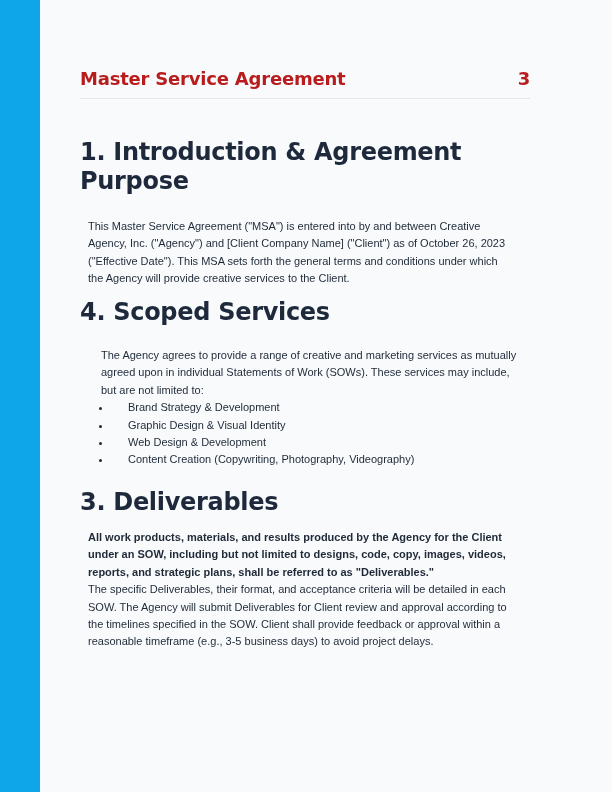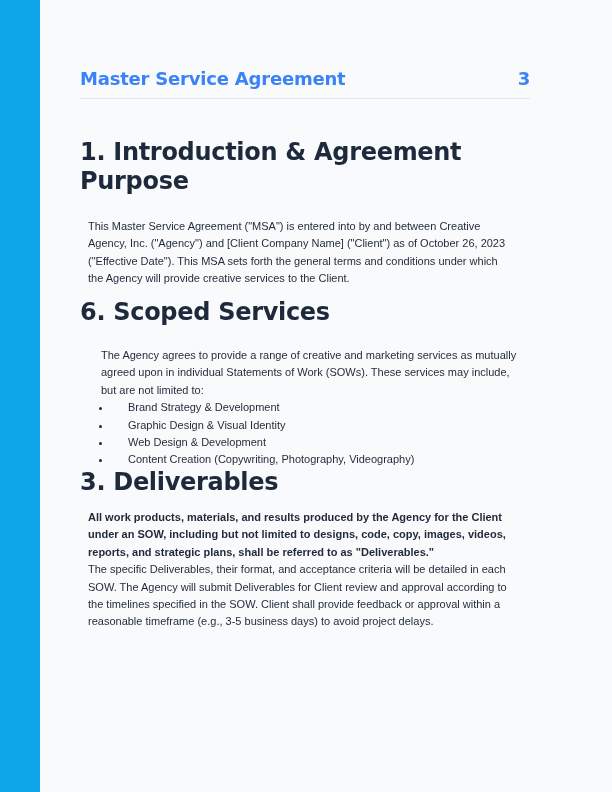--- a/index.html
+++ b/index.html
@@ -16,21 +16,21 @@
   .page {
     position: absolute; left: 80px; top: 0; width: 450px;
   }
   .header {
     position: absolute; top: 68px; left: 0; width: 450px;
     display: flex; justify-content: space-between; align-items: center;
     border-bottom: 1px solid #e5e7eb; padding-bottom: 9px;
   }
   .header-title, .header-page {
     font-family: "DejaVu Sans", sans-serif; font-weight: bold;
-    font-size: 18px; color: #3b82f6; letter-spacing: -0.2px;
+    font-size: 18px; color: #b91c1c; letter-spacing: -0.2px;
   }
   .section { position: absolute; left: 0; width: 450px; }
   h2 {
     margin: 0; font-family: "DejaVu Sans", sans-serif; font-weight: bold;
     font-size: 24px; line-height: 29px; color: #1e293b; letter-spacing: -0.3px;
   }
   .body-text {
     margin: 0; padding-left: 8px; width: 425px;
     font-size: 11px; line-height: 17.4px; color: #1f2937;
   }
@@ -49,28 +49,28 @@
     <span class="header-title">Master Service Agreement</span>
     <span class="header-page">3</span>
   </div>
 
   <div class="section" style="top:138px;">
     <h2 style="width:400px;">1. Introduction &amp; Agreement Purpose</h2>
     <p class="body-text" style="margin-top:22px;">This Master Service Agreement ("MSA") is entered into by and between Creative Agency, Inc. ("Agency") and [Client Company Name] ("Client") as of October 26, 2023 ("Effective Date"). This MSA sets forth the general terms and conditions under which the Agency will provide creative services to the Client.</p>
   </div>
 
   <div class="section" style="top:298px;">
-    <h2>6. Scoped Services</h2>
+    <h2>4. Scoped Services</h2>
     <p class="body-text" style="margin-top:20px;margin-left:13px;">The Agency agrees to provide a range of creative and marketing services as mutually agreed upon in individual Statements of Work (SOWs). These services may include, but are not limited to:</p>
     <ul class="items">
       <li>Brand Strategy &amp; Development</li>
       <li>Graphic Design &amp; Visual Identity</li>
       <li>Web Design &amp; Development</li>
       <li>Content Creation (Copywriting, Photography, Videography)</li>
     </ul>
   </div>
 
-  <div class="section" style="top:468px;">
+  <div class="section" style="top:488px;">
     <h2>3. Deliverables</h2>
     <p class="body-text" style="margin-top:12px;font-weight:bold;">All work products, materials, and results produced by the Agency for the Client under an SOW, including but not limited to designs, code, copy, images, videos, reports, and strategic plans, shall be referred to as "Deliverables."</p>
     <p class="body-text">The specific Deliverables, their format, and acceptance criteria will be detailed in each SOW. The Agency will submit Deliverables for Client review and approval according to the timelines specified in the SOW. Client shall provide feedback or approval within a reasonable timeframe (e.g., 3-5 business days) to avoid project delays.</p>
   </div>
 </div>
 
 </body></html>

